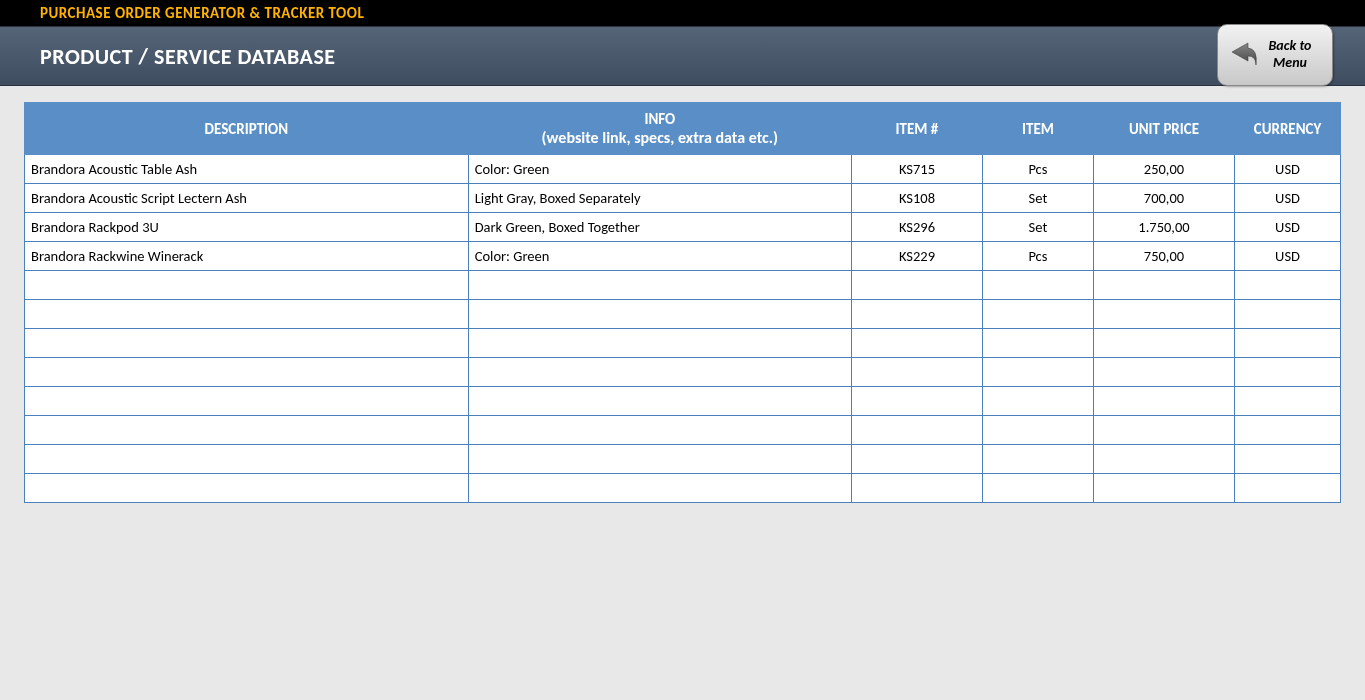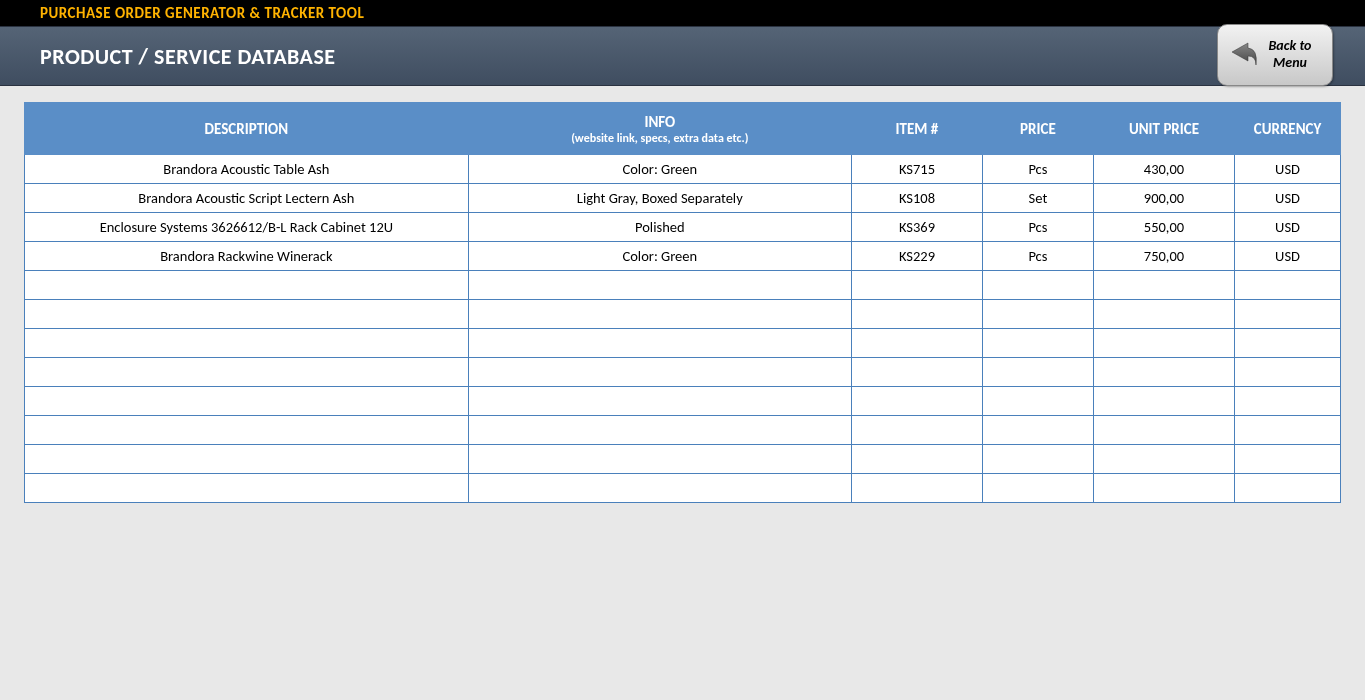--- a/index.html
+++ b/index.html
@@ -94,35 +94,35 @@
       font-weight: bold;
       font-size: 15px;
       text-align: center;
       padding: 6px 4px;
       border: 1px solid #5a8ec7;
       vertical-align: middle;
       height: 52px;
     }
     thead th .sub {
       display: block;
-      font-size: 12px;
+      font-size: 16px;
       font-weight: bold;
     }
     tbody td {
       border: 1px solid #4a80bb;
       font-size: 14.5px;
       padding: 4px 6px;
       height: 29px;
       color: #000;
       background: #fff;
       white-space: nowrap;
       overflow: hidden;
     }
     tbody td.center { text-align: center; }
-    tbody td.left { text-align: center; }
+    tbody td.left { text-align: left; }
     col.c-desc   { width: 440px; }
     col.c-info   { width: 380px; }
     col.c-item   { width: 130px; }
     col.c-unit   { width: 110px; }
     col.c-price  { width: 140px; }
     col.c-curr   { width: 105px; }
   </style>
 </head>
 <body>
 
@@ -163,48 +163,48 @@
         <col class="c-curr">
     </colgroup>
     <thead>
       <tr>
         <th>DESCRIPTION</th>
         <th>
           <span>INFO</span>
           <span class="sub">(website link, specs, extra data etc.)</span>
         </th>
         <th>ITEM #</th>
-        <th>PRICE</th>
+        <th>ITEM</th>
         <th>UNIT PRICE</th>
         <th>CURRENCY</th>
       </tr>
     </thead>
     <tbody id="tbody">
         <tr>
           <td class="left">Brandora Acoustic Table Ash</td>
           <td class="left">Color: Green</td>
           <td class="center">KS715</td>
           <td class="center">Pcs</td>
-          <td class="center">430,00</td>
+          <td class="center">250,00</td>
           <td class="center">USD</td>
         </tr>
         <tr>
           <td class="left">Brandora Acoustic Script Lectern Ash</td>
           <td class="left">Light Gray, Boxed Separately</td>
           <td class="center">KS108</td>
           <td class="center">Set</td>
-          <td class="center">900,00</td>
-          <td class="center">USD</td>
-        </tr>
-        <tr>
-          <td class="left">Enclosure Systems 3626612/B-L Rack Cabinet 12U</td>
-          <td class="left">Polished</td>
-          <td class="center">KS369</td>
-          <td class="center">Pcs</td>
-          <td class="center">550,00</td>
+          <td class="center">700,00</td>
+          <td class="center">USD</td>
+        </tr>
+        <tr>
+          <td class="left">Brandora Rackpod 3U</td>
+          <td class="left">Dark Green, Boxed Together</td>
+          <td class="center">KS296</td>
+          <td class="center">Set</td>
+          <td class="center">1.750,00</td>
           <td class="center">USD</td>
         </tr>
         <tr>
           <td class="left">Brandora Rackwine Winerack</td>
           <td class="left">Color: Green</td>
           <td class="center">KS229</td>
           <td class="center">Pcs</td>
           <td class="center">750,00</td>
           <td class="center">USD</td>
         </tr>

